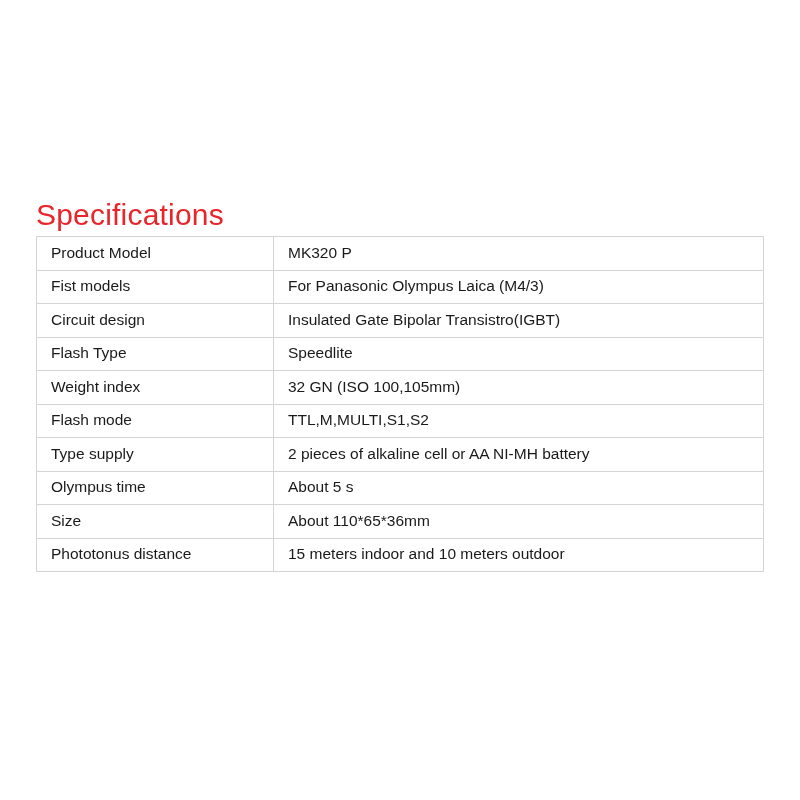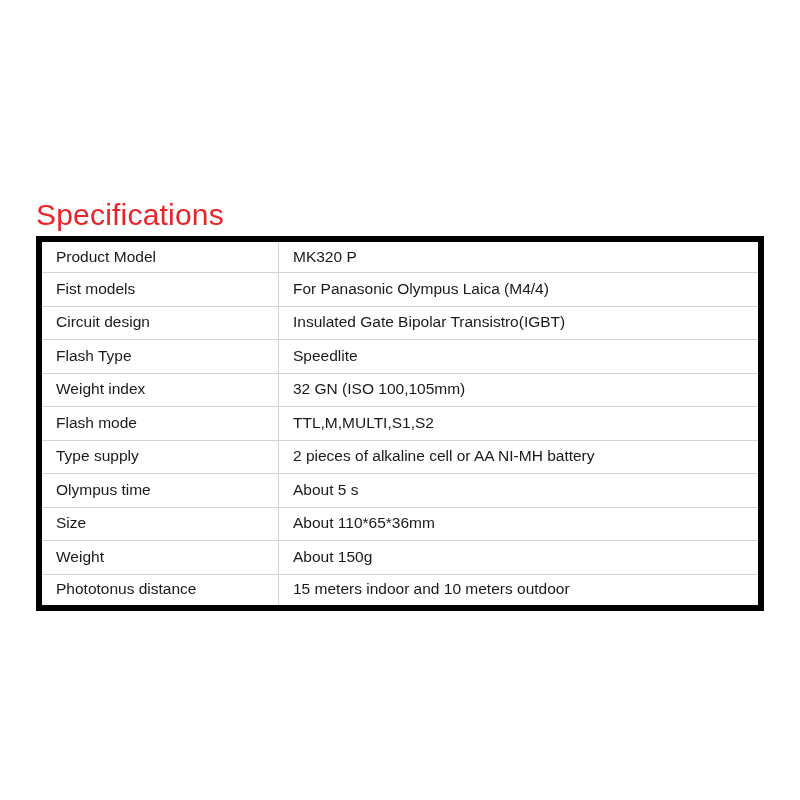--- a/index.html
+++ b/index.html
@@ -52,39 +52,39 @@
   }
   .spec-table td.label {
     width: 222px;
     padding-left: 14px;
   }
   .spec-table td.value {
     padding-left: 14px;
   }
   
   .spec-table {
-    border: 6px solid #000000;
+    border: 1px solid #000000;
   }
 </style>
 </head>
 <body>
 
 <div class="page">
 
   <h1 class="title" style="color: rgb(232, 37, 42);">Specifications</h1>
 
   <table class="spec-table">
     <tbody>
       <tr>
         <td class="label">Product Model</td>
         <td class="value">MK320 P</td>
       </tr>
       <tr>
         <td class="label">Fist models</td>
-        <td class="value">For Panasonic Olympus Laica (M4/4)</td>
+        <td class="value">For Panasonic Olympus Laica (M4/3)</td>
       </tr>
       <tr>
         <td class="label">Circuit design</td>
         <td class="value">Insulated Gate Bipolar Transistro(IGBT)</td>
       </tr>
       <tr>
         <td class="label">Flash Type</td>
         <td class="value">Speedlite</td>
       </tr>
       <tr>
@@ -101,23 +101,19 @@
       </tr>
       <tr>
         <td class="label">Olympus time</td>
         <td class="value">About 5 s</td>
       </tr>
       <tr>
         <td class="label">Size</td>
         <td class="value">About 110*65*36mm</td>
       </tr>
       <tr>
-        <td class="label">Weight</td>
-        <td class="value">About 150g</td>
-      </tr>
-      <tr>
         <td class="label">Phototonus distance</td>
         <td class="value">15 meters indoor and 10 meters outdoor</td>
       </tr>
     </tbody>
   </table>
 
 </div>
 
 </body></html>

